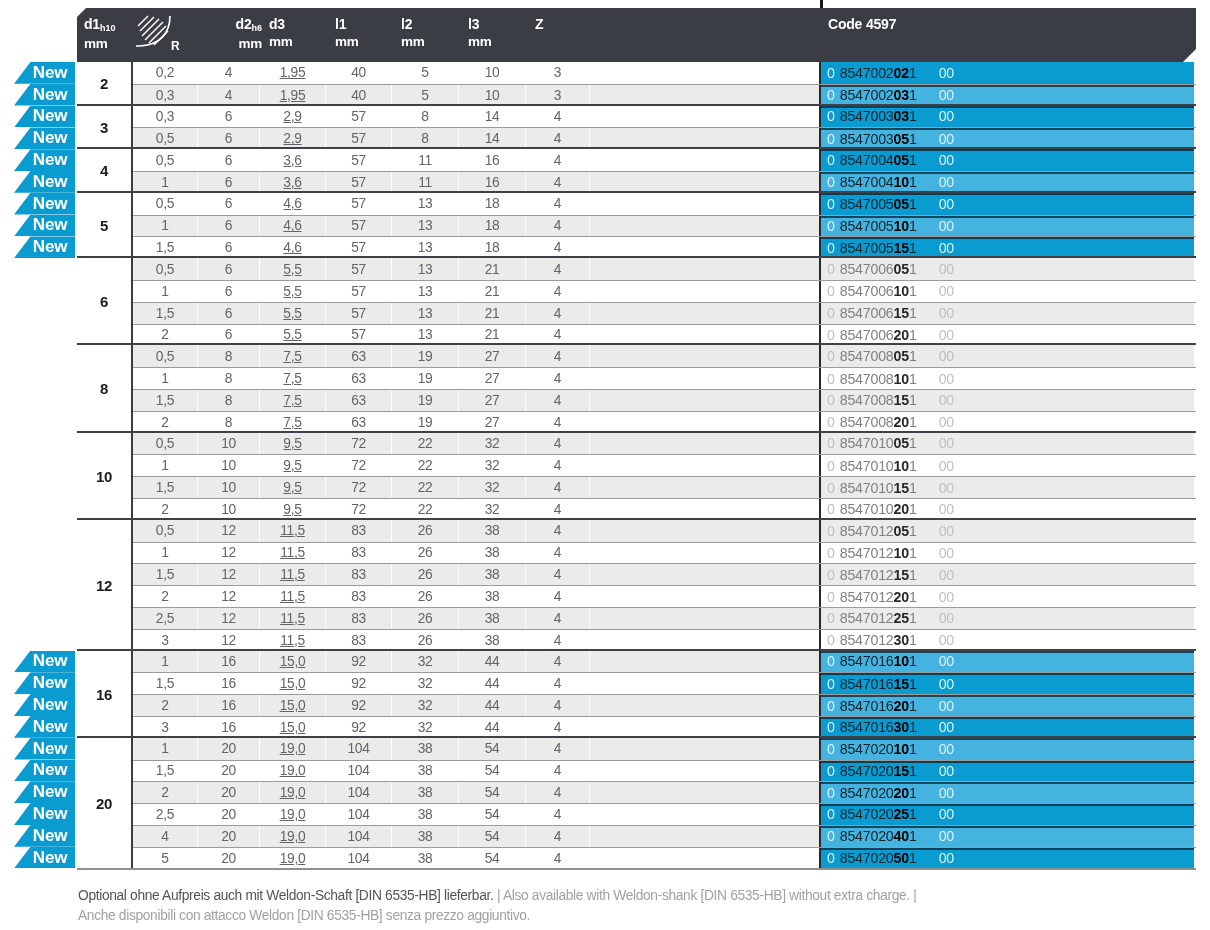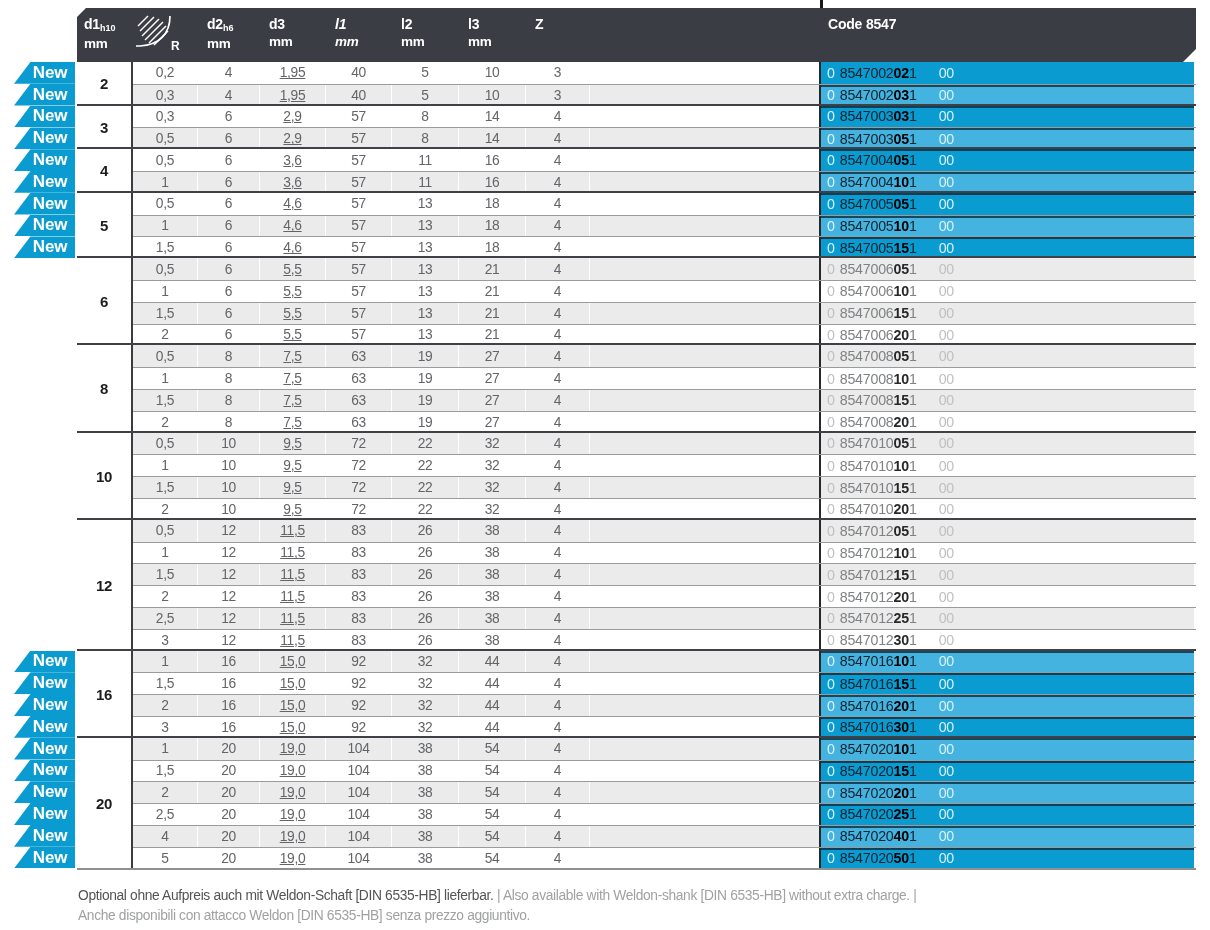--- a/index.html
+++ b/index.html
@@ -13,22 +13,22 @@
 
   
   .hdr {
     position:absolute; left:77px; top:8px; width:1119px; height:54px;
     background:#3a3d44; color:#fff; display:flex;
     clip-path: polygon(9px 0, 100% 0, 100% calc(100% - 13px), calc(100% - 13px) 100%, 0 100%, 0 9px);
   }
   .hcell { padding:8px 0 0 7px; line-height:17px; font-weight:bold; font-size:14px; letter-spacing:-0.2px; }
   .hcell .unit { display:block; font-size:13.5px; }
   .hsub { font-size:9px; font-weight:bold; position:relative; top:2px; letter-spacing:0; }
-  .c-d1{width:56px;} .c-r{width:67px; padding:6px 0 0 2px;} .c-d2{width:62px;} .c-d3{width:66px;}
-  .c-l1{width:66px;font-style:italic;} .c-l2{width:67px;} .c-l3{width:67px;} .c-z{width:64px;}
+  .c-d1{width:56px;} .c-r{width:67px; padding:6px 0 0 2px;} .c-d2{width:62px;text-align:right;} .c-d3{width:66px;}
+  .c-l1{width:66px;} .c-l2{width:67px;} .c-l3{width:67px;} .c-z{width:64px;}
   .c-fill{width:229px;} .c-code{width:375px; padding-left:7px;}
   .c-code .unit{ font-size:13.5px; }
 
   
   .tbody { position:absolute; left:0; top:62px; width:1196px; }
   .group { display:flex; }
   .badges { width:77px; }
   .badge-slot { height:21.8px; }
   .badge {
     margin-left:14px; width:61px; height:100%;
@@ -127,21 +127,21 @@
     </div>
     <div class="hcell c-l3">
       <span>l3</span>
       <span class="unit">mm</span>
     </div>
     <div class="hcell c-z">
       <span>Z</span>
     </div>
     <div class="hcell c-fill"></div>
     <div class="hcell c-code">
-      <span>Code 8547</span>
+      <span>Code 4597</span>
     </div>
   </div>
 
   <div class="tbody">
       <div class="group">
         <div class="badges">
           <div class="badge-slot">
             <div class="badge" style="background: rgb(10, 155, 209);">New</div>
           </div>
           <div class="badge-slot">

